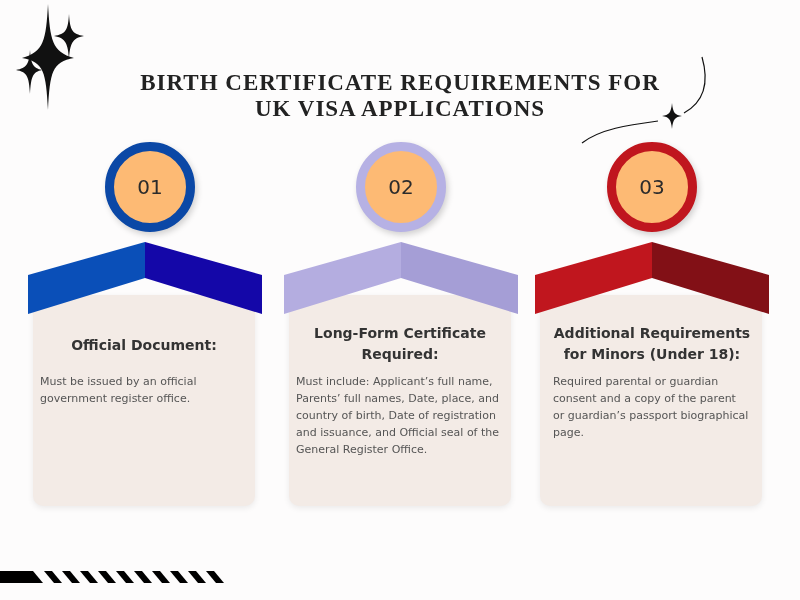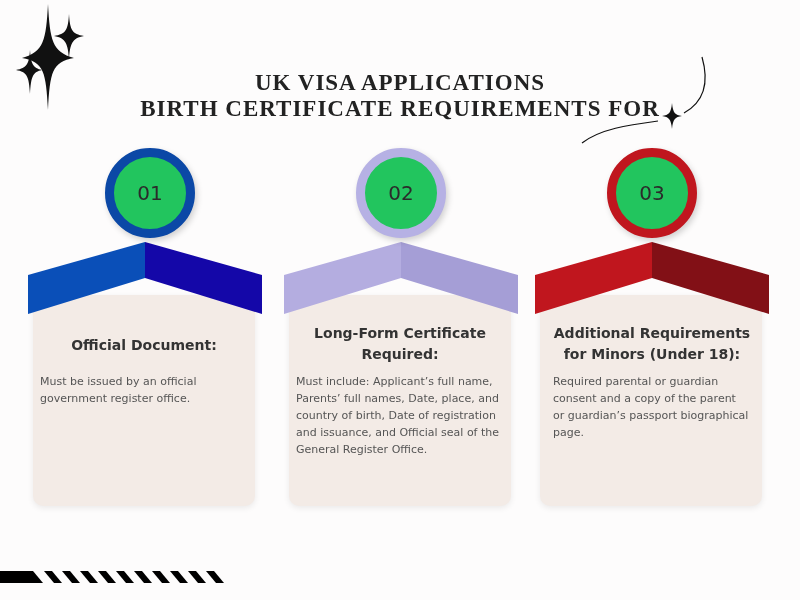--- a/index.html
+++ b/index.html
@@ -4,37 +4,37 @@
 <style>
   html,body{margin:0;padding:0;}
   body{width:800px;height:600px;background:#fdfcfc;position:relative;overflow:hidden;font-family:"Liberation Sans",sans-serif;}
   .title{position:absolute;left:0;top:70px;width:800px;text-align:center;font-family:"Liberation Serif",serif;font-weight:bold;font-size:23px;letter-spacing:1px;line-height:26px;color:#222;}
   .title div{margin:0;}
   .sparkles{position:absolute;left:12px;top:2px;}
   .swoosh{position:absolute;left:578px;top:55px;}
   .card{position:absolute;top:240px;width:232px;height:270px;}
   .card-body{position:absolute;left:5px;top:55px;width:222px;height:211px;background:#f3ebe6;border-radius:10px;box-shadow:0 2px 6px rgba(0,0,0,0.08);}
   .roof{position:absolute;left:0;top:0;}
-  .circle{position:absolute;width:72px;height:72px;border-radius:50%;background:#22c55e;border-width:9px;border-style:solid;top:148px;box-shadow:2px 3px 6px rgba(0,0,0,0.18);display:flex;align-items:center;justify-content:center;font-family:"DejaVu Sans",sans-serif;font-size:20px;color:#2b2b2b;}
+  .circle{position:absolute;width:72px;height:72px;border-radius:50%;background:#fdba74;border-width:9px;border-style:solid;top:142px;box-shadow:2px 3px 6px rgba(0,0,0,0.18);display:flex;align-items:center;justify-content:center;font-family:"DejaVu Sans",sans-serif;font-size:20px;color:#2b2b2b;}
   .card-title{position:absolute;left:10px;right:10px;text-align:center;font-family:"DejaVu Sans",sans-serif;font-weight:bold;font-size:14px;line-height:21px;color:#333;}
   .card-text{position:absolute;left:12px;right:12px;text-align:left;font-family:"DejaVu Sans",sans-serif;font-size:11px;line-height:17px;color:#555;}
   .stripes{position:absolute;left:0;top:569px;}
 </style>
 </head>
 <body>
 
 <svg class="sparkles" width="80" height="110" viewBox="0 0 80 110">
   <path d="M36 2 C38 38 40 50 62 56 C40 60 38 70 36 108 C34 70 32 60 10 56 C32 50 34 38 36 2 Z" fill="#111"></path>
   <path d="M57 12 C58 28 60 32 72 34 C60 36 58 42 57 58 C56 42 54 36 42 34 C54 32 56 28 57 12 Z" fill="#111"></path>
   <path d="M18 48 C19 62 21 66 30 68 C21 70 19 74 18 92 C17 74 15 70 4 68 C15 66 17 62 18 48 Z" fill="#111"></path>
 </svg>
 
 <div class="title">
+  <div>BIRTH CERTIFICATE REQUIREMENTS FOR</div>
   <div>UK VISA APPLICATIONS</div>
-  <div>BIRTH CERTIFICATE REQUIREMENTS FOR</div>
 </div>
 
 <svg class="swoosh" width="140" height="95" viewBox="0 0 140 95">
   <path d="M124 2 C132 30 124 48 106 58" fill="none" stroke="#111" stroke-width="1.2"></path>
   <path d="M80 66 C50 70 22 74 4 88" fill="none" stroke="#111" stroke-width="1.2"></path>
   <path d="M94 48 C95 58 97 60 104 61 C97 62 95 64 94 74 C93 64 91 62 84 61 C91 60 93 58 94 48 Z" fill="#111"></path>
 </svg>
 
 <div class="card" style="left:28px;">
   <div class="card-body"></div>

